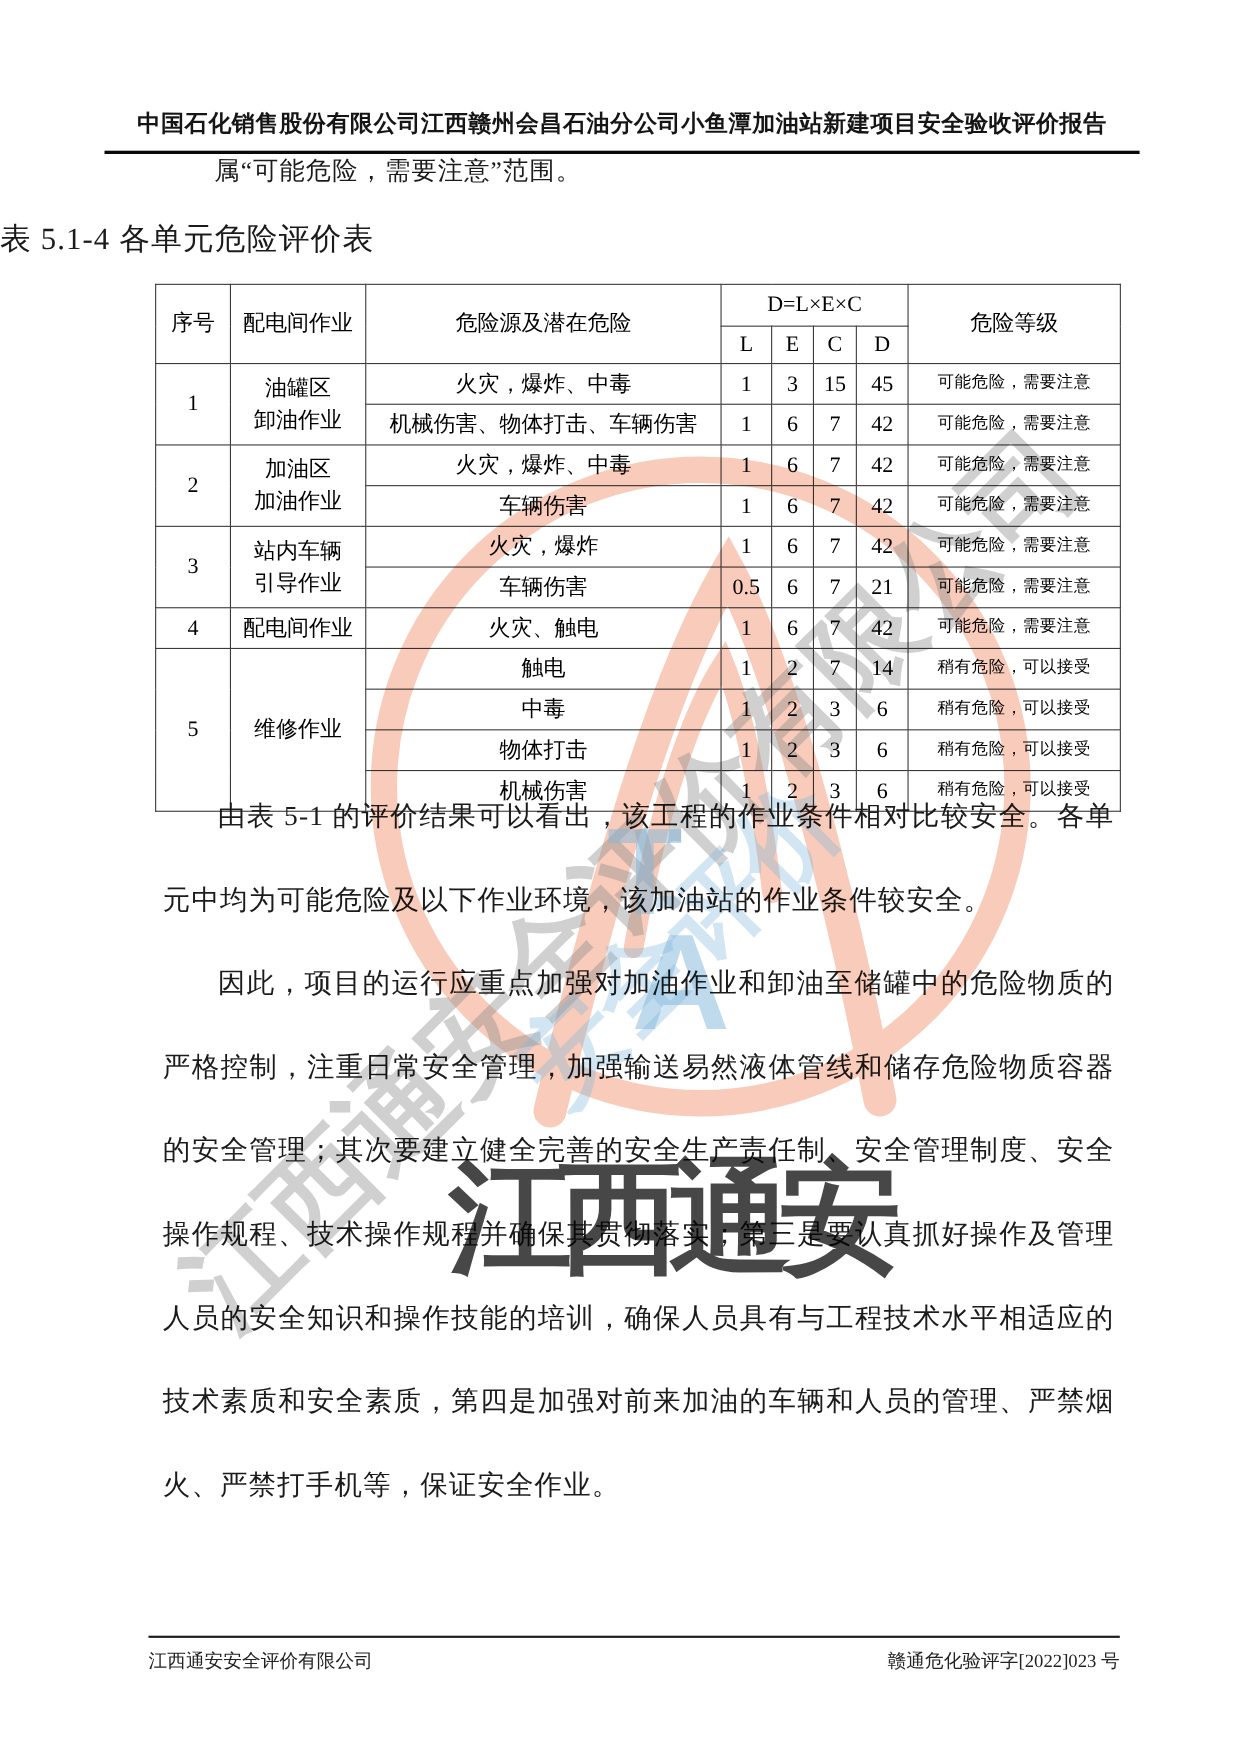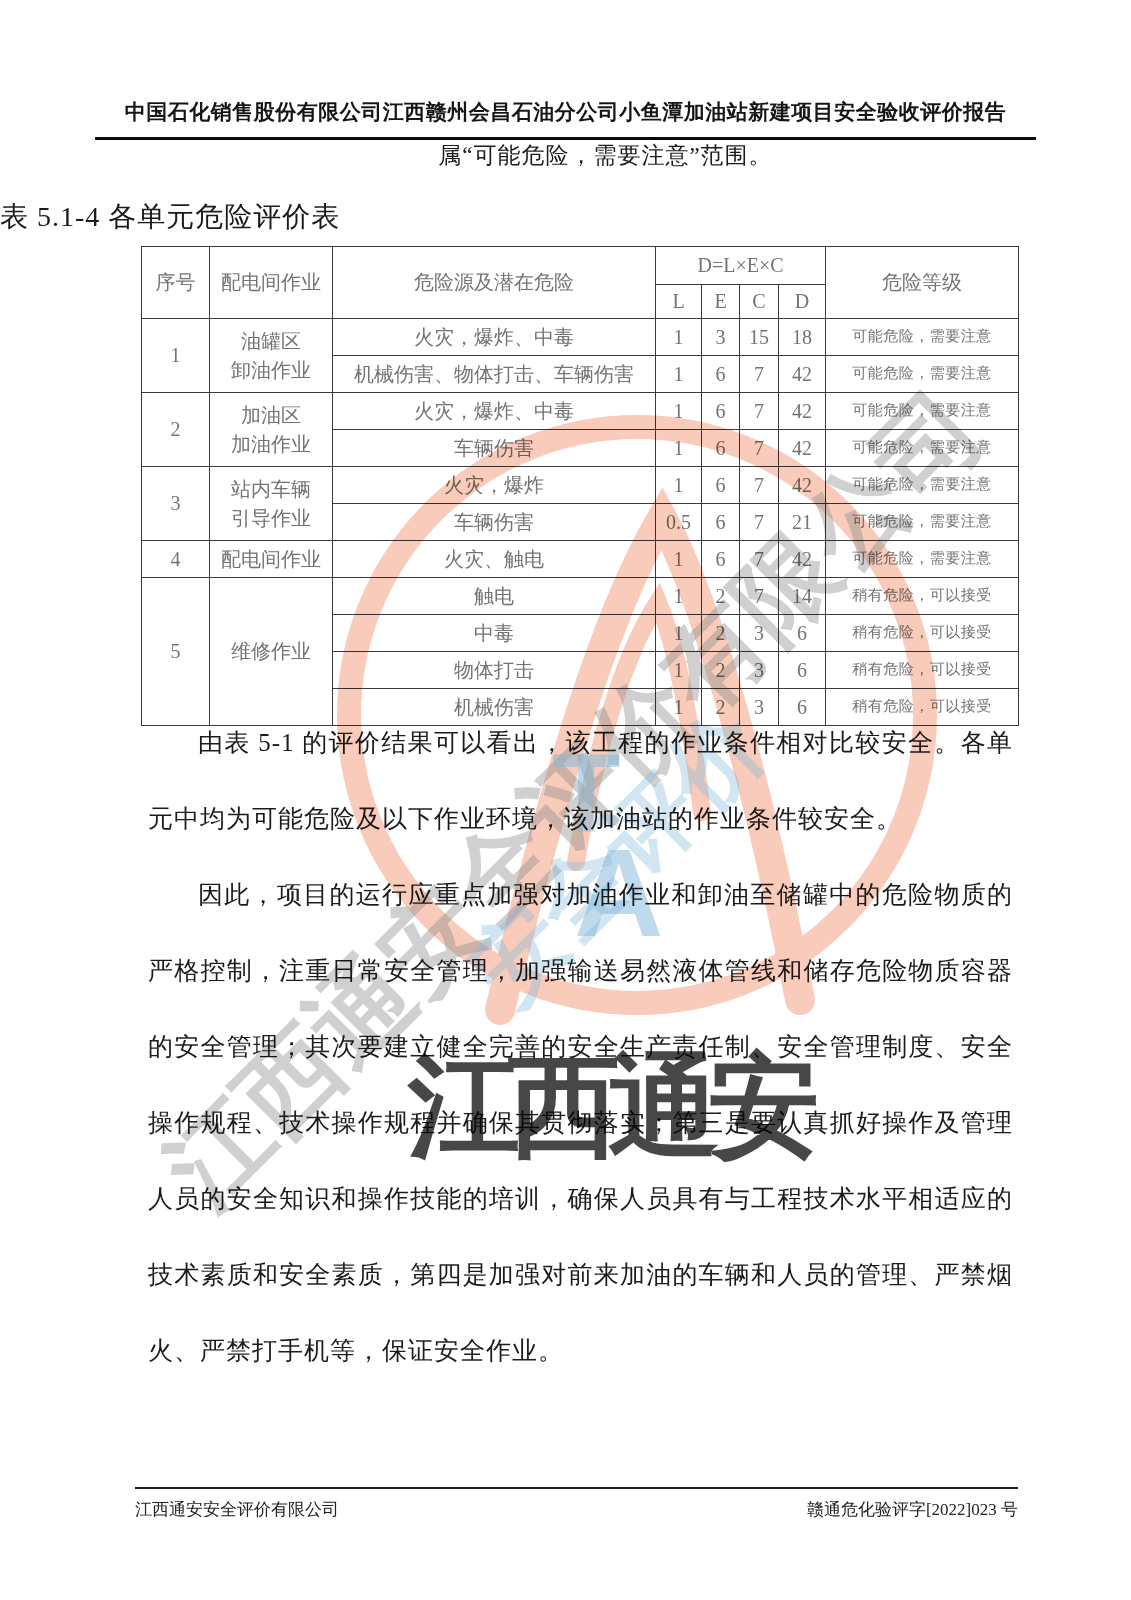--- a/index.html
+++ b/index.html
@@ -17,33 +17,33 @@
     position:absolute; left:95px; right:95px; top:98px;
     font-family:"Liberation Sans","DejaVu Sans",sans-serif;
     font-weight:bold; font-size:21px; letter-spacing:0.5px;
     text-align:center; color:#151515;
     padding-bottom:11px;
     border-bottom:3px solid #0a0a0a;
   }
   
   .intro {
     position:absolute; left:135px; right:115px; top:140px;
-    margin:0; font-size:23px; text-indent:2.6em; letter-spacing:1px;text-align:center;
+    margin:0; font-size:23px; text-indent:2.6em; letter-spacing:1px;
   }
   
   .table-title {
     position:absolute; left:0; right:0; top:198px;
     text-align:left; font-size:28px; letter-spacing:1px;
   }
   
   table.risk {
-    position:absolute; left:141px; top:246px;
+    position:absolute; left:141px; top:258px;
     border-collapse:collapse; table-layout:fixed;
     width:877px;
-    font-size:20px; color:#737373;
+    font-size:20px; color:#000000;
   }
   table.risk th, table.risk td {
     border:1px solid #3a3a3a;
     text-align:center; vertical-align:middle;
     padding:0 2px;
     font-weight:normal;
     white-space:pre-line;
     line-height:1.45;
   }
   table.risk thead tr.h1 th { height:37px; }
@@ -151,21 +151,21 @@
     </thead>
     <tbody>
         <tr>
           <td rowspan="2">1</td>
           <td rowspan="2">油罐区
 卸油作业</td>
           <td>火灾，爆炸、中毒</td>
           <td>1</td>
           <td>3</td>
           <td>15</td>
-          <td>18</td>
+          <td>45</td>
           <td class="level-cell">可能危险，需要注意</td>
         </tr>
         <tr>
           <td>机械伤害、物体打击、车辆伤害</td>
           <td>1</td>
           <td>6</td>
           <td>7</td>
           <td>42</td>
           <td class="level-cell">可能危险，需要注意</td>
         </tr>

